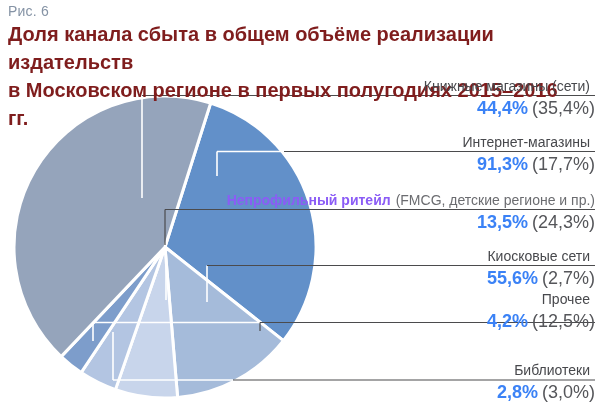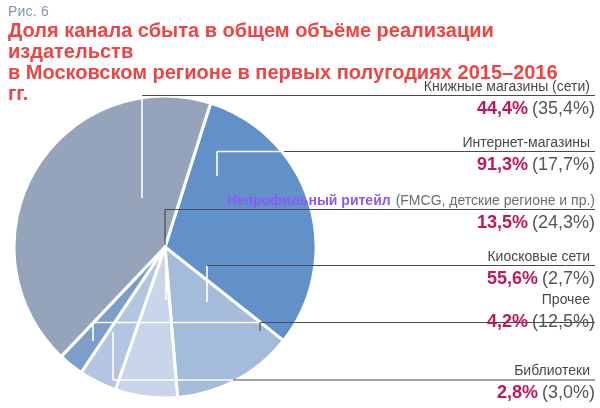--- a/index.html
+++ b/index.html
@@ -7,35 +7,35 @@
     position:relative; width:600px; height:404px; overflow:hidden;
     background:#fff; font-family:"Liberation Sans", sans-serif;
     -webkit-font-smoothing:antialiased;
   }
   .fig-label {
     position:absolute; left:8px; top:3px;
     font-size:14px; color:#8593A5; letter-spacing:.2px;
   }
   .title {
     position:absolute; left:8px; top:20px; width:560px;
-    font-size:20px; font-weight:bold; color:#ef4444; line-height:21px;
+    font-size:20px; font-weight:bold; color:#7f1d1d; line-height:28px;
   }
   #pie-svg { position:absolute; left:0; top:0; }
   .callout {
     position:absolute; right:5px; text-align:right; white-space:nowrap;
   }
   .c-name {
     font-size:14px; color:#47484C; line-height:17px; height:17px;
   }
   .c-note { color:#6B6C70; margin-left:5px; }
   .bold-name .c-name .nm { font-weight:bold; color:#8b5cf6; }
   .c-vals {
     margin-top:5px; font-size:18px; line-height:17px;
   }
-  .v-main { font-weight:bold; color:#be185d; }
+  .v-main { font-weight:bold; color:#3b82f6; }
   .v-sec  { color:#55565A; margin-left:4px; }
 </style>
 </head>
 <body>
 
 <div class="page">
 
   <svg id="pie-svg" width="600" height="408" viewBox="0 0 600 408">
       <path d="M 165 247 L 210.66 103.07 A 151 151 0 0 1 283.43 340.67 Z" fill="#6290C9" stroke="#FFFFFF" stroke-width="3" stroke-linejoin="round"></path>
       <path d="M 165 247 L 283.43 340.67 A 151 151 0 0 1 177.61 397.47 Z" fill="#A5BBDA" stroke="#FFFFFF" stroke-width="3" stroke-linejoin="round"></path>

